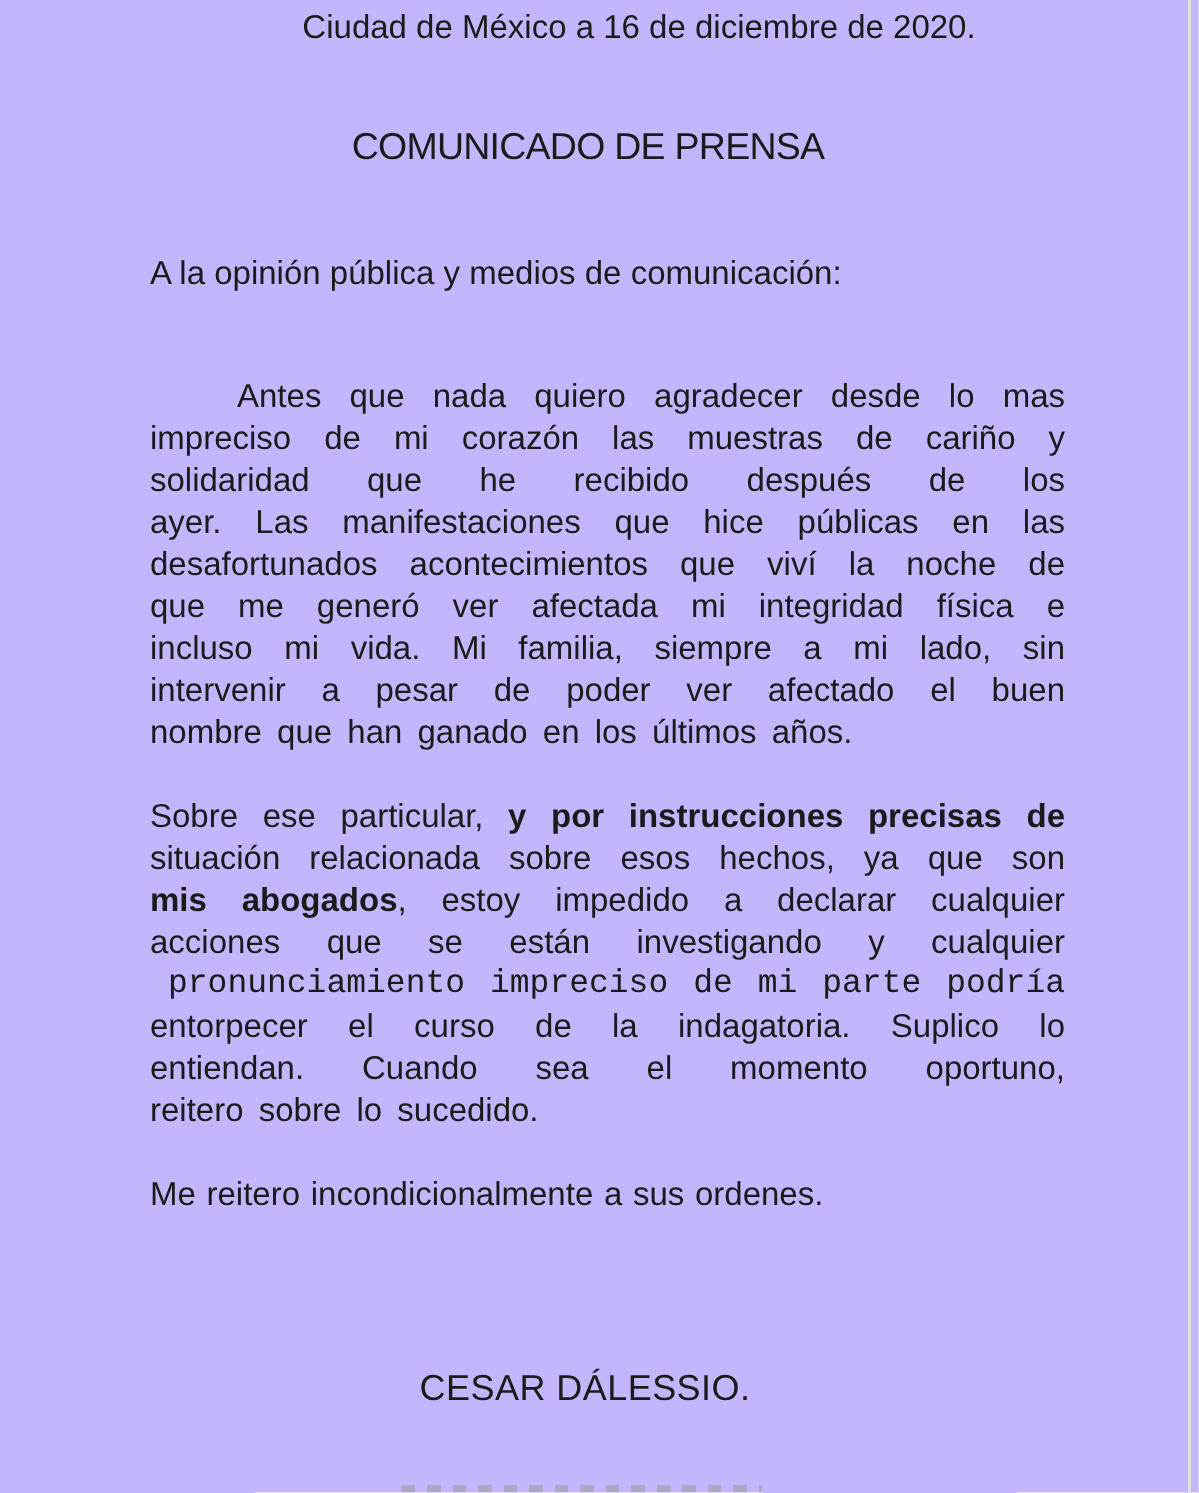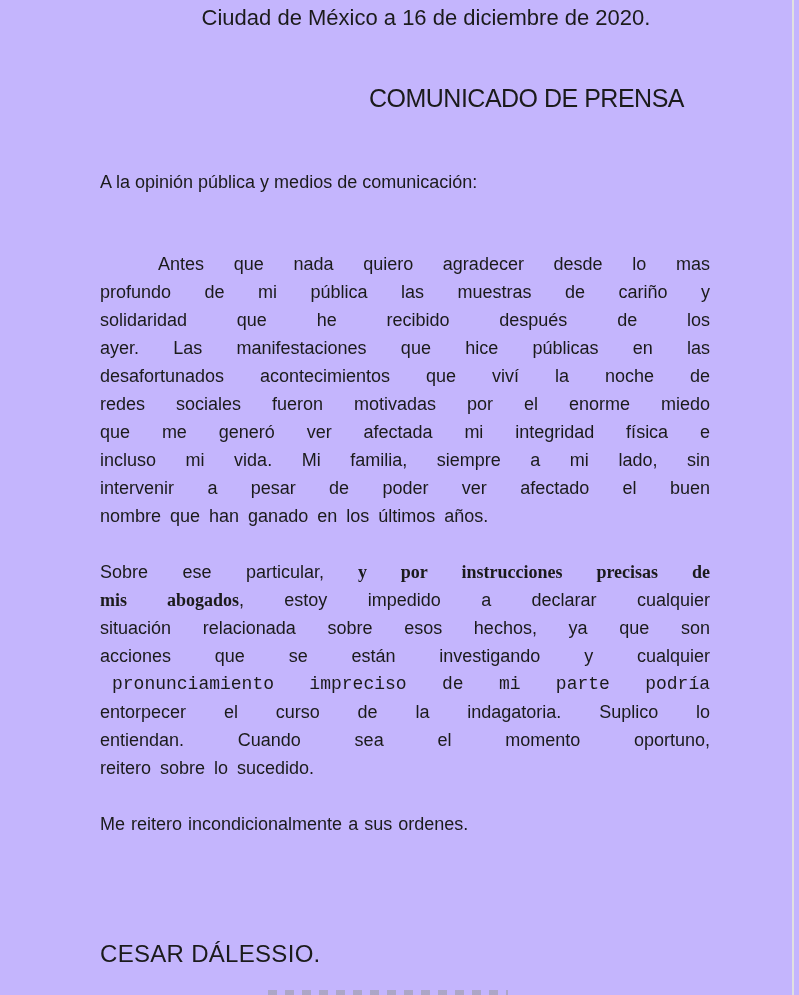--- a/index.html
+++ b/index.html
@@ -28,54 +28,54 @@
     font-size: 22px;
     line-height: 28px;
     text-align: center;
     padding-left: 42px;
     white-space: nowrap;
   }
   .doc-title {
     margin-top: 52px;
     font-size: 25px;
     line-height: 28px;
-    text-align: right;
+    text-align: center;
     padding-right: 26px;
     letter-spacing: -0.5px;
     white-space: nowrap;
   }
   .salutation {
     margin-top: 56px;
-    font-size: 18px;
+    font-size: 22px;
     line-height: 28px;
   }
   .para {
-    font-size: 18px;
+    font-size: 22px;
     line-height: 28px;
   }
   .para-1 { margin-top: 54px; }
   .para-2 { margin-top: 28px; }
   .para-3 { margin-top: 28px; }
   .line {
     text-align: justify;
     text-align-last: justify;
     word-spacing: 1px;
   }
   .line.last {
     text-align: right;
     text-align-last: left;
     word-spacing: 4px;
   }
   .para-3 .line.last { word-spacing: 1px; }
-  .bold { font-weight: bold; font-family: Liberation Serif, serif; }
+  .bold { font-weight: bold; }
   .signature {
     margin-top: 102px;
     font-size: 24px;
     line-height: 28px;
-    text-align: left;
+    text-align: center;
     padding-right: 30px;
     letter-spacing: 0.3px;
     white-space: nowrap;
   }
   .edge-line {
     position: absolute;
     left: 792px;
     top: 0;
     width: 2px;
     height: 995px;
@@ -103,34 +103,33 @@
 
     <div class="date-line">Ciudad de México a 16 de diciembre de 2020.</div>
 
     <div class="doc-title">COMUNICADO DE PRENSA</div>
 
     <div class="salutation">A la opinión pública y medios de comunicación:</div>
 
     <div id="paragraphs">
         <div class="para para-1">
           <div class="line" style="text-indent: 58px;"><span class="">Antes que nada quiero agradecer desde lo mas</span></div>
-          <div class="line"><span class="">profundo de mi pública las muestras de cariño y</span></div>
+          <div class="line"><span class="">impreciso de mi corazón las muestras de cariño y</span></div>
           <div class="line"><span class="">solidaridad que he recibido después de los</span></div>
           <div class="line"><span class="">ayer. Las manifestaciones que hice públicas en las</span></div>
           <div class="line"><span class="">desafortunados acontecimientos que viví la noche de</span></div>
-          <div class="line"><span class="">redes sociales fueron motivadas por el enorme miedo</span></div>
           <div class="line"><span class="">que me generó ver afectada mi integridad física e</span></div>
           <div class="line"><span class="">incluso mi vida. Mi familia, siempre a mi lado, sin</span></div>
           <div class="line"><span class="">intervenir a pesar de poder ver afectado el buen</span></div>
           <div class="line last"><span class="">nombre que han ganado en los últimos años.</span></div>
         </div>
         <div class="para para-2">
           <div class="line"><span class="">Sobre ese particular,</span><span class="bold"> y por instrucciones precisas de</span></div>
+          <div class="line"><span class="">situación relacionada sobre esos hechos, ya que son</span></div>
           <div class="line"><span class="bold">mis abogados</span><span class="">, estoy impedido a declarar cualquier</span></div>
-          <div class="line"><span class="">situación relacionada sobre esos hechos, ya que son</span></div>
           <div class="line"><span class="">acciones que se están investigando y cualquier</span></div>
           <div class="line" style="text-indent: 12px; font-family: Liberation Mono, monospace;"><span class="">pronunciamiento impreciso de mi parte podría</span></div>
           <div class="line"><span class="">entorpecer el curso de la indagatoria. Suplico lo</span></div>
           <div class="line"><span class="">entiendan. Cuando sea el momento oportuno,</span></div>
           <div class="line last"><span class="">reitero sobre lo sucedido.</span></div>
         </div>
         <div class="para para-3">
           <div class="line last"><span class="">Me reitero incondicionalmente a sus ordenes.</span></div>
         </div>
       </div>

